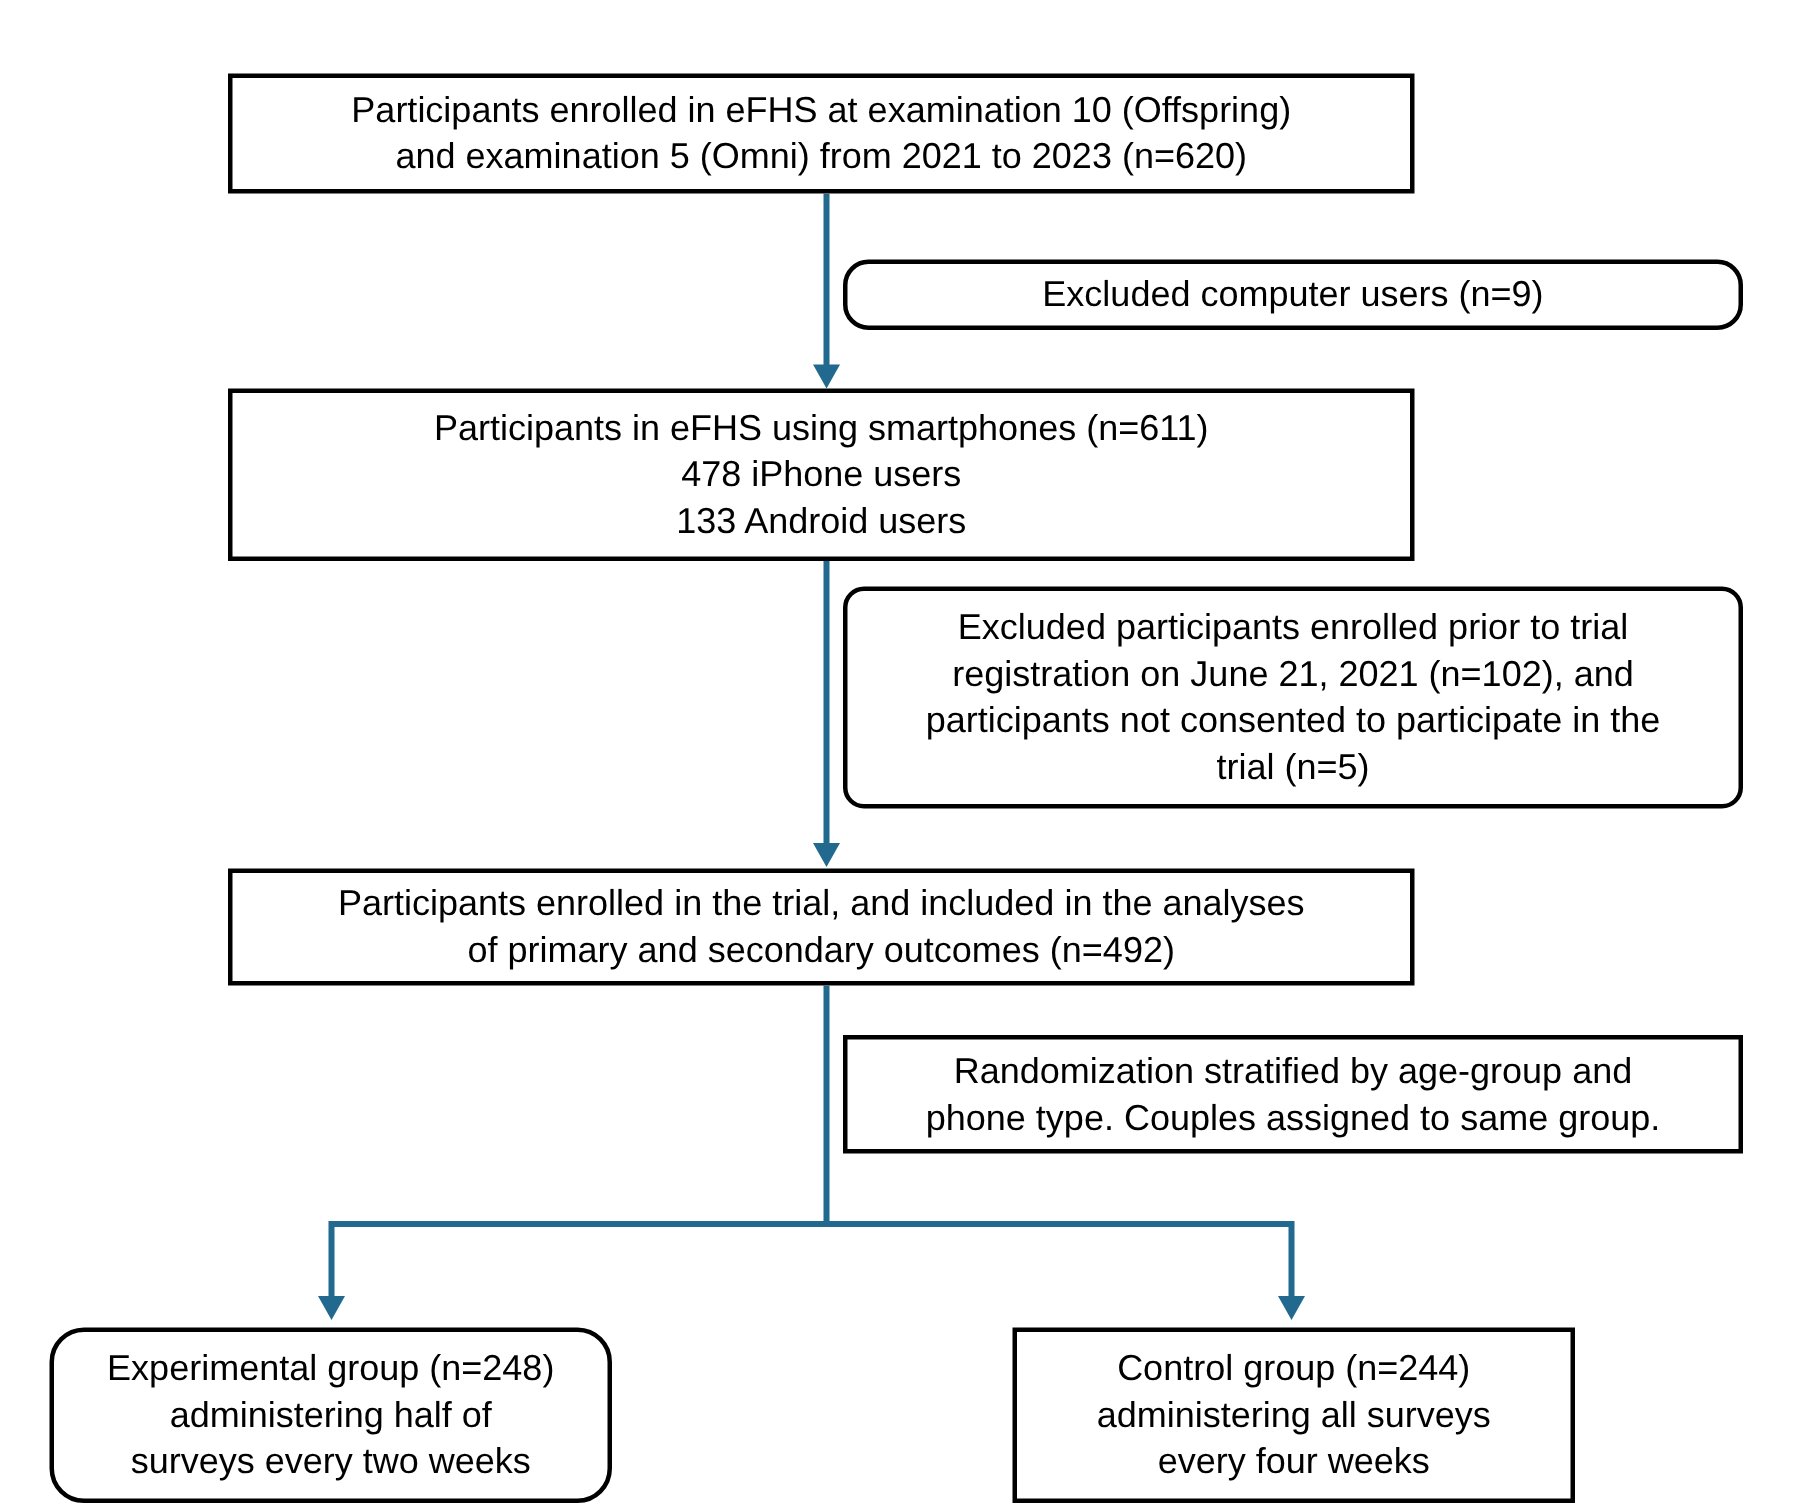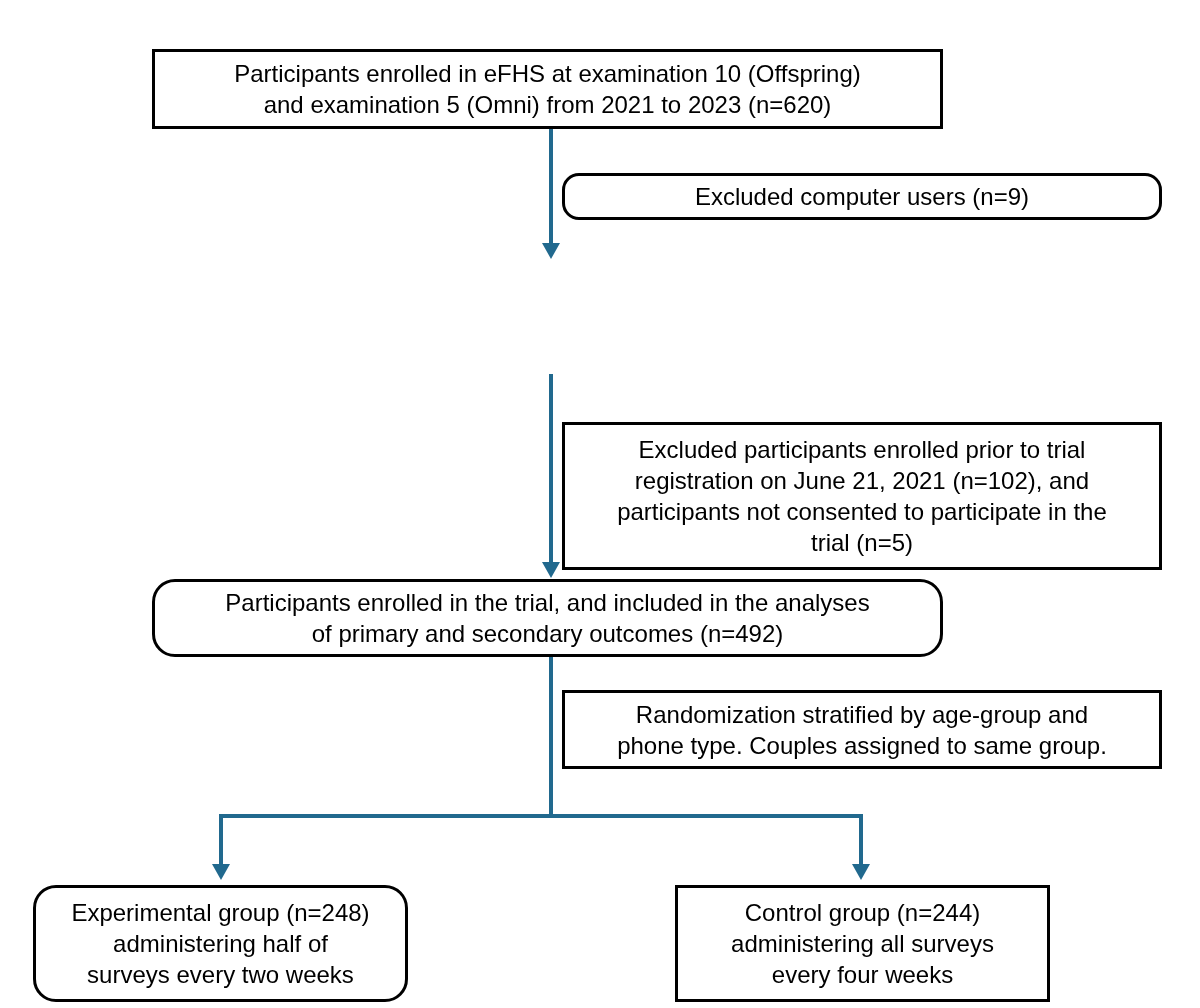--- a/index.html
+++ b/index.html
@@ -75,29 +75,34 @@
 
   <div class="box" style="left:152px; top:27px; width:791px; height:80px;">
     <div class="line">Participants enrolled in eFHS at examination 10 (Offspring)</div>
     <div class="line">and examination 5 (Omni) from 2021 to 2023 (n=620)</div>
   </div>
 
   <div class="box" style="left:562px; top:151px; width:600px; height:47px;border-radius:17px;">
     <div class="line">Excluded computer users (n=9)</div>
   </div>
 
+  <div class="box" style="left:152px; top:237px; width:791px; height:115px;">
+    <div class="line">Participants in eFHS using smartphones (n=611)</div>
+    <div class="line">478 iPhone users</div>
+    <div class="line">133 Android users</div>
+  </div>
 
-  <div class="box" style="left:562px; top:400px; width:600px; height:148px;">
+  <div class="box" style="left:562px; top:369px; width:600px; height:148px;border-radius:14px;">
     <div class="line">Excluded participants enrolled prior to trial</div>
     <div class="line">registration on June 21, 2021 (n=102), and</div>
     <div class="line">participants not consented to participate in the</div>
     <div class="line">trial (n=5)</div>
   </div>
 
-  <div class="box" style="left:152px; top:557px; width:791px; height:78px;border-radius:23px;">
+  <div class="box" style="left:152px; top:557px; width:791px; height:78px;">
     <div class="line">Participants enrolled in the trial, and included in the analyses</div>
     <div class="line">of primary and secondary outcomes (n=492)</div>
   </div>
 
   <div class="box" style="left:562px; top:668px; width:600px; height:79px;">
     <div class="line">Randomization stratified by age-group and</div>
     <div class="line">phone type. Couples assigned to same group.</div>
   </div>
 
   <div class="box" style="left:33px; top:863px; width:375px; height:117px;border-radius:23px;">

